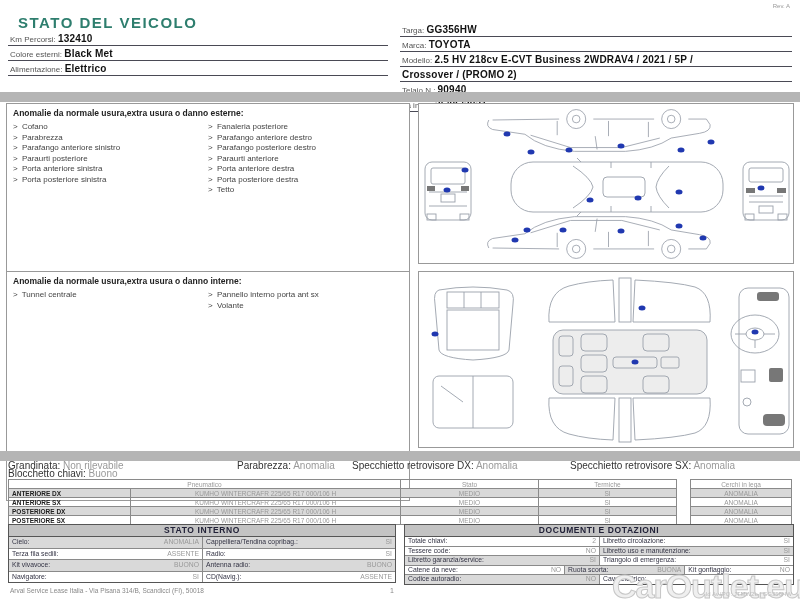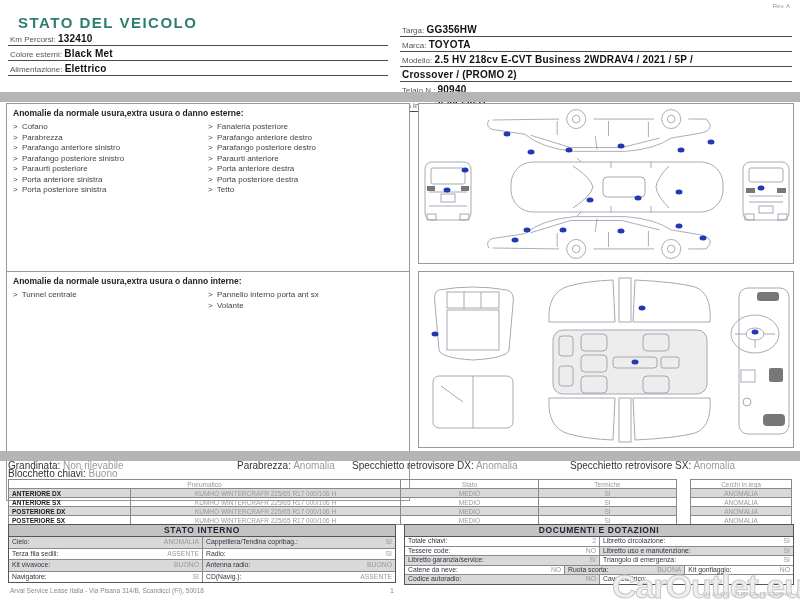--- a/index.html
+++ b/index.html
@@ -124,21 +124,20 @@
 
   <div class="graybar" id="bar1"></div>
 
   <div class="sect" id="ext-list">
     <h2>Anomalie da normale usura,extra usura o danno esterne:</h2>
     <div class="cols">
       <div class="col">
           <div class="li"><span class="gt">&gt;</span> Cofano</div>
           <div class="li"><span class="gt">&gt;</span> Parabrezza</div>
           <div class="li"><span class="gt">&gt;</span> Parafango anteriore sinistro</div>
-          <div class="li"><span class="gt">&gt;</span> Parafango posteriore sinistro</div>
           <div class="li"><span class="gt">&gt;</span> Paraurti posteriore</div>
           <div class="li"><span class="gt">&gt;</span> Porta anteriore sinistra</div>
           <div class="li"><span class="gt">&gt;</span> Porta posteriore sinistra</div>
         </div>
       <div class="col">
           <div class="li"><span class="gt">&gt;</span> Fanaleria posteriore</div>
           <div class="li"><span class="gt">&gt;</span> Parafango anteriore destro</div>
           <div class="li"><span class="gt">&gt;</span> Parafango posteriore destro</div>
           <div class="li"><span class="gt">&gt;</span> Paraurti anteriore</div>
           <div class="li"><span class="gt">&gt;</span> Porta anteriore destra</div>

